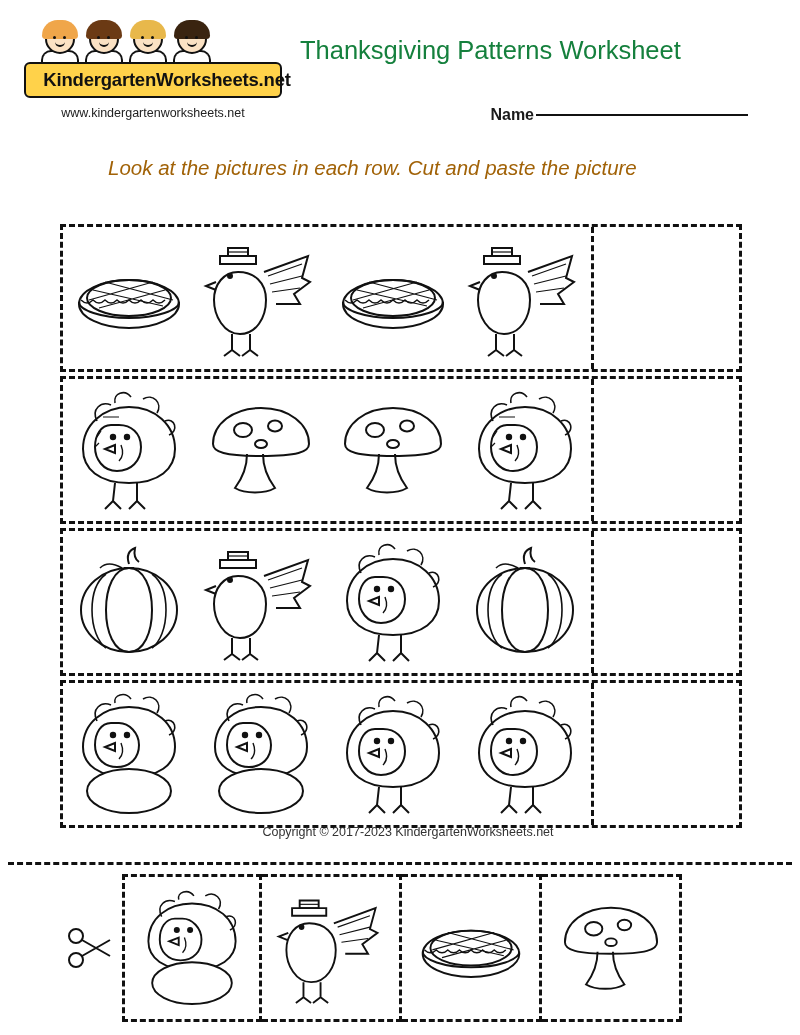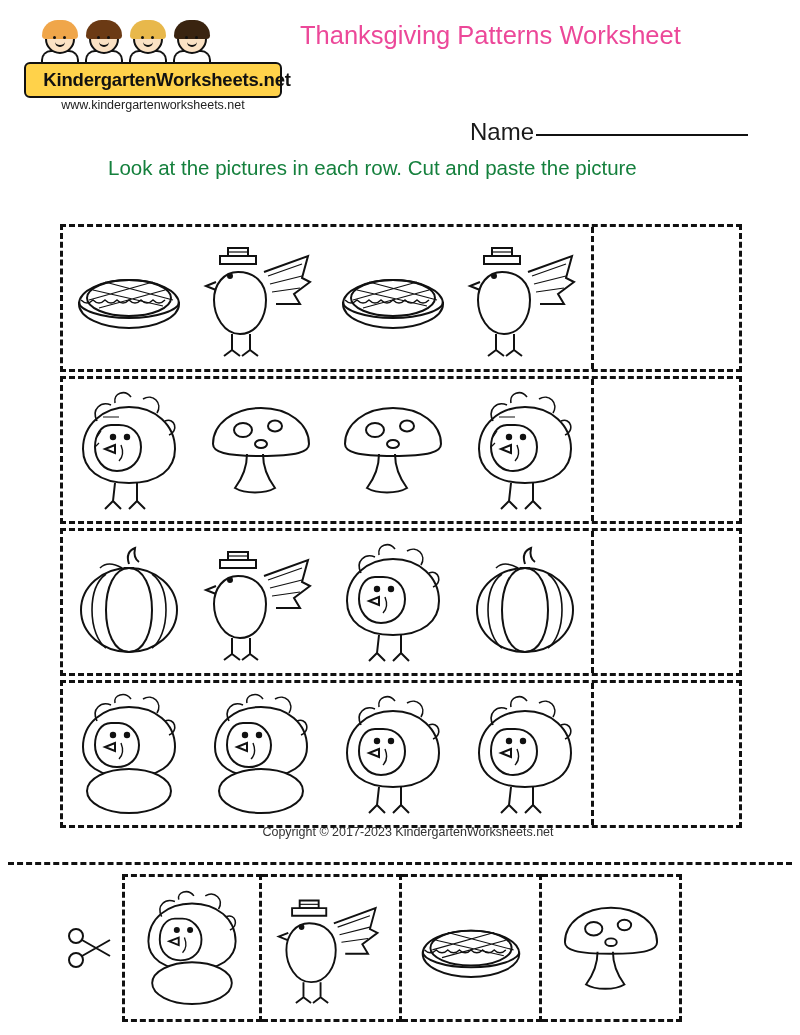--- a/index.html
+++ b/index.html
@@ -98,57 +98,60 @@
   }
   .logo-bar .logo-text {
     font-size: 18.5px;
     font-weight: bold;
     color: #111;
     letter-spacing: -0.2px;
     white-space: nowrap;
     margin-left: 28px;
   }
   .logo-url {
+    margin-top: 8px;
     text-align: center;
     width: 258px;
     font-size: 12.5px;
     color: #222;
   }
 
   .title {
     position: absolute;
-    left: 300px; top: 7px;
+    left: 300px; top: 22px;
     font-size: 25.5px;
-    color: #ec4899;
+    color: #15803d;
     white-space: nowrap;
   }
   .name-line {
     position: absolute;
-    right: 52px; top: 104px;
-    font-size: 24px;
+    right: 52px; top: 92px;
+    font-size: 16px;
     color: #1a1a1a;
     white-space: nowrap;
+    font-weight: bold;
   }
   .name-line .blank {
     display: inline-block;
     width: 212px;
     border-bottom: 2px solid #111;
     height: 1px;
     vertical-align: 4px;
     margin-left: 2px;
   }
 
   
   .instructions {
     position: absolute;
     left: 108px; top: 152px;
     width: 620px;
     font-size: 20.5px;
     line-height: 31px;
-    color: #15803d;
+    color: #a16207;
+    font-style: italic;
   }
 
   
   .rows {
     position: absolute;
     left: 60px; top: 224px;
     width: 682px;
   }
   .prow {
     position: relative;

